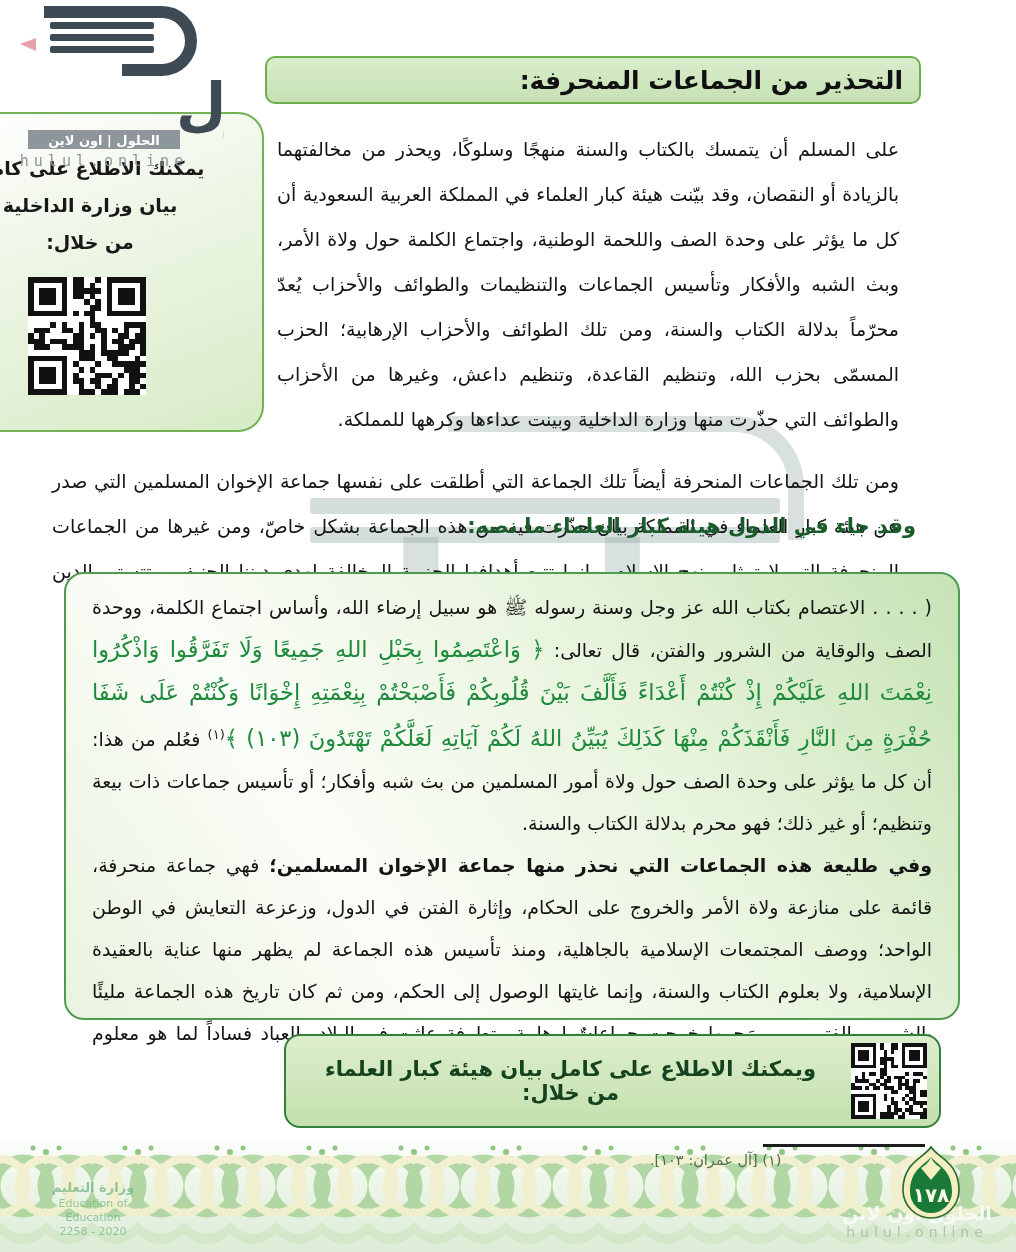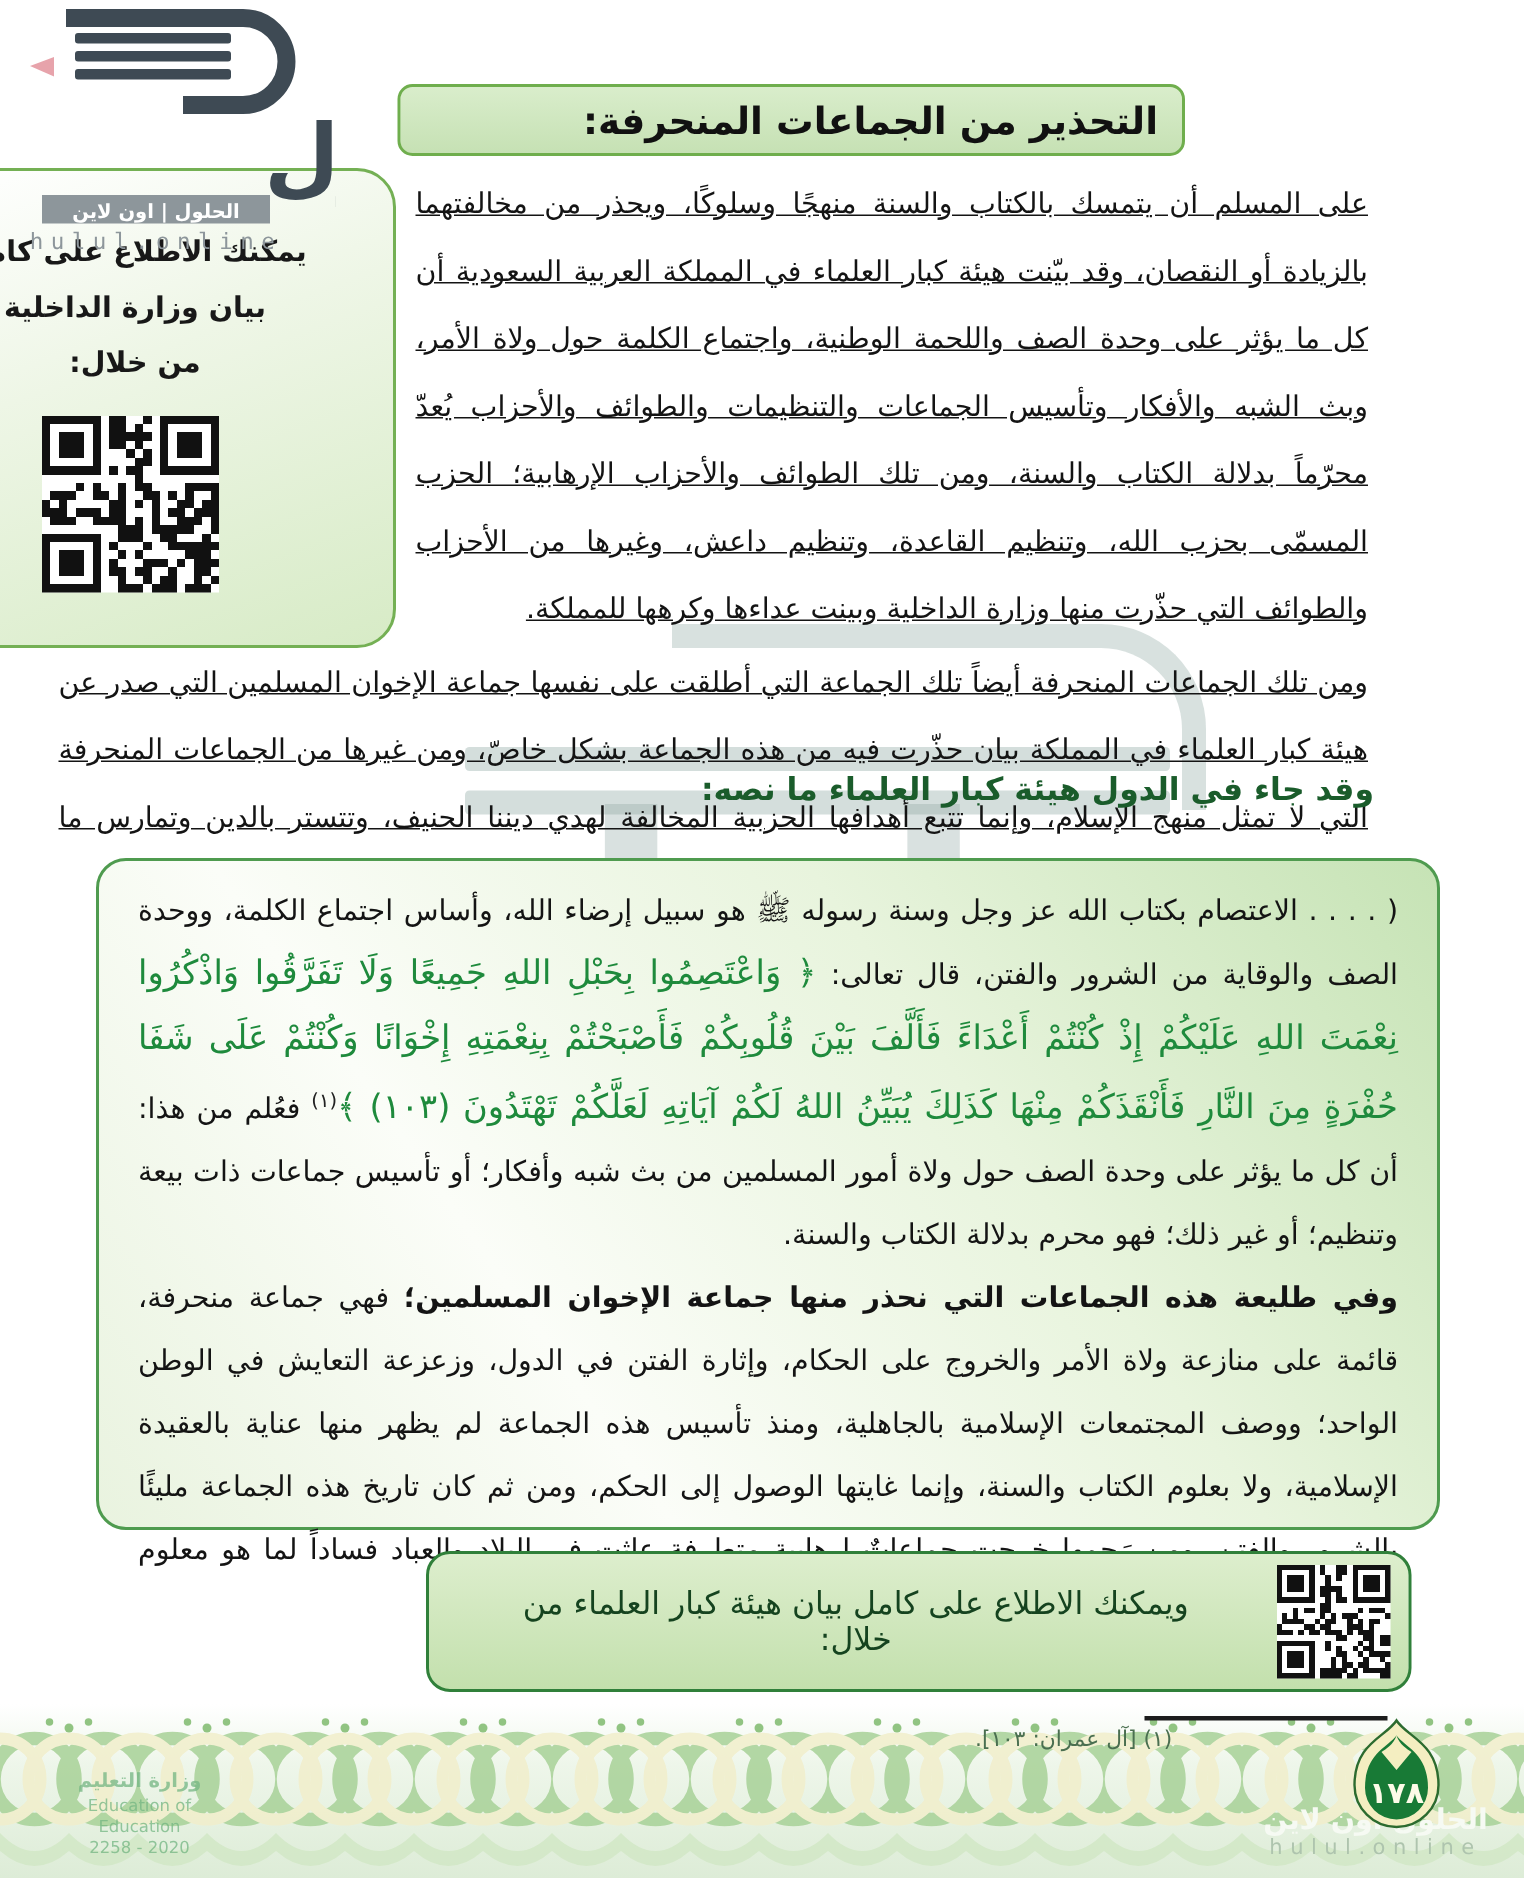--- a/index.html
+++ b/index.html
@@ -4,21 +4,21 @@
 <style>
   html,body{margin:0;padding:0;background:#fff;}
   .page{
     position:relative;width:1016px;height:1252px;overflow:hidden;background:#ffffff;
     font-family:"DejaVu Sans",sans-serif;direction:rtl;
   }
   
   .logo-block{position:absolute;left:6px;top:4px;width:218px;height:168px;z-index:3;}
   
   .title-bar{
-    position:absolute;left:265px;top:56px;width:525px;height:48px;
+    position:absolute;left:265px;top:56px;width:656px;height:48px;
     background:linear-gradient(180deg,#d9edcb,#c6e1b4);
     border:2px solid #6fae4d;border-radius:10px;box-sizing:border-box;
     display:flex;align-items:center;justify-content:flex-start;padding:16px 16px;
   }
   .title-bar span{font-size:25px;font-weight:bold;color:#111;}
   
   .side-panel{
     position:absolute;left:-36px;top:112px;width:300px;height:320px;box-sizing:border-box;
     border:2px solid #74b054;border-radius:26px;
     background:linear-gradient(160deg,#ffffff 0%,#eef6e6 40%,#d7ebc6 100%);
@@ -26,21 +26,21 @@
   }
   .side-panel .note-line{display:block;text-align:center;padding-right:40px;
     font-size:19px;font-weight:bold;color:#181818;line-height:1.95;}
   .side-qr{width:118px;height:118px;margin:16px auto 0 62px;display:block;}
   
   .main-text{
     position:absolute;left:35px;top:110px;width:881px;z-index:2;
     font-size:19px;color:#141414;line-height:45px;text-align:justify;
   }
   .main-text .wrap-spacer{float:left;width:242px;height:322px;}
-  .main-text p{margin:4px;text-decoration:underline;}
+  .main-text p{margin:17px;}
   .stmt-heading{
     position:absolute;left:35px;top:514px;width:881px;z-index:2;
     font-size:21px;font-weight:bold;color:#1a5c2b;
   }
   
   .quote-box{
     position:absolute;left:64px;top:572px;width:896px;height:448px;box-sizing:border-box;
     border:2px solid #4f9b4f;border-radius:20px;
     background:linear-gradient(235deg,#c6e3b5 0%,#e8f4dd 35%,#fbfdf8 68%,#e9f3df 100%);
     padding:12px 26px 10px 26px;z-index:2;
@@ -50,21 +50,21 @@
   .quran{color:#1e8a3c;font-weight:normal;font-size:22.5px;}
   .fn-marker{font-size:13px;color:#222;vertical-align:super;}
   .bold-lead{font-weight:bold;}
   
   .bottom-box{
     position:absolute;left:284px;top:1034px;width:657px;height:94px;box-sizing:border-box;
     border:2px solid #30803a;border-radius:16px;
     background:linear-gradient(180deg,#ddeecd 0%,#c3e0ad 100%);
     display:flex;flex-direction:row-reverse;align-items:center;z-index:2;
   }
-  .bottom-box .bb-text{flex:1;text-align:center;font-size:21px;font-weight:normal;color:#15431f;padding-left:38px;}
+  .bottom-box .bb-text{flex:1;text-align:center;font-size:21px;font-weight:bold;color:#15431f;padding-left:38px;}
   .bottom-qr{width:76px;height:76px;margin-right:0;margin-left:0;margin:0 0 0 0;flex:0 0 auto;margin-right:12px;margin-left:34px;}
   
   .footnote-rule{position:absolute;left:763px;top:1144px;width:162px;border-top:3px solid #1c1c1c;z-index:3;}
   .footnote{position:absolute;left:650px;top:1152px;width:238px;text-align:left;
     font-size:14.5px;color:#4a6f50;z-index:3;direction:rtl;}
   
   .deco-border{position:absolute;left:0;top:1136px;width:1016px;height:116px;z-index:1;}
   
   .page-badge{position:absolute;left:893px;top:1144px;width:76px;height:92px;z-index:4;}
   

